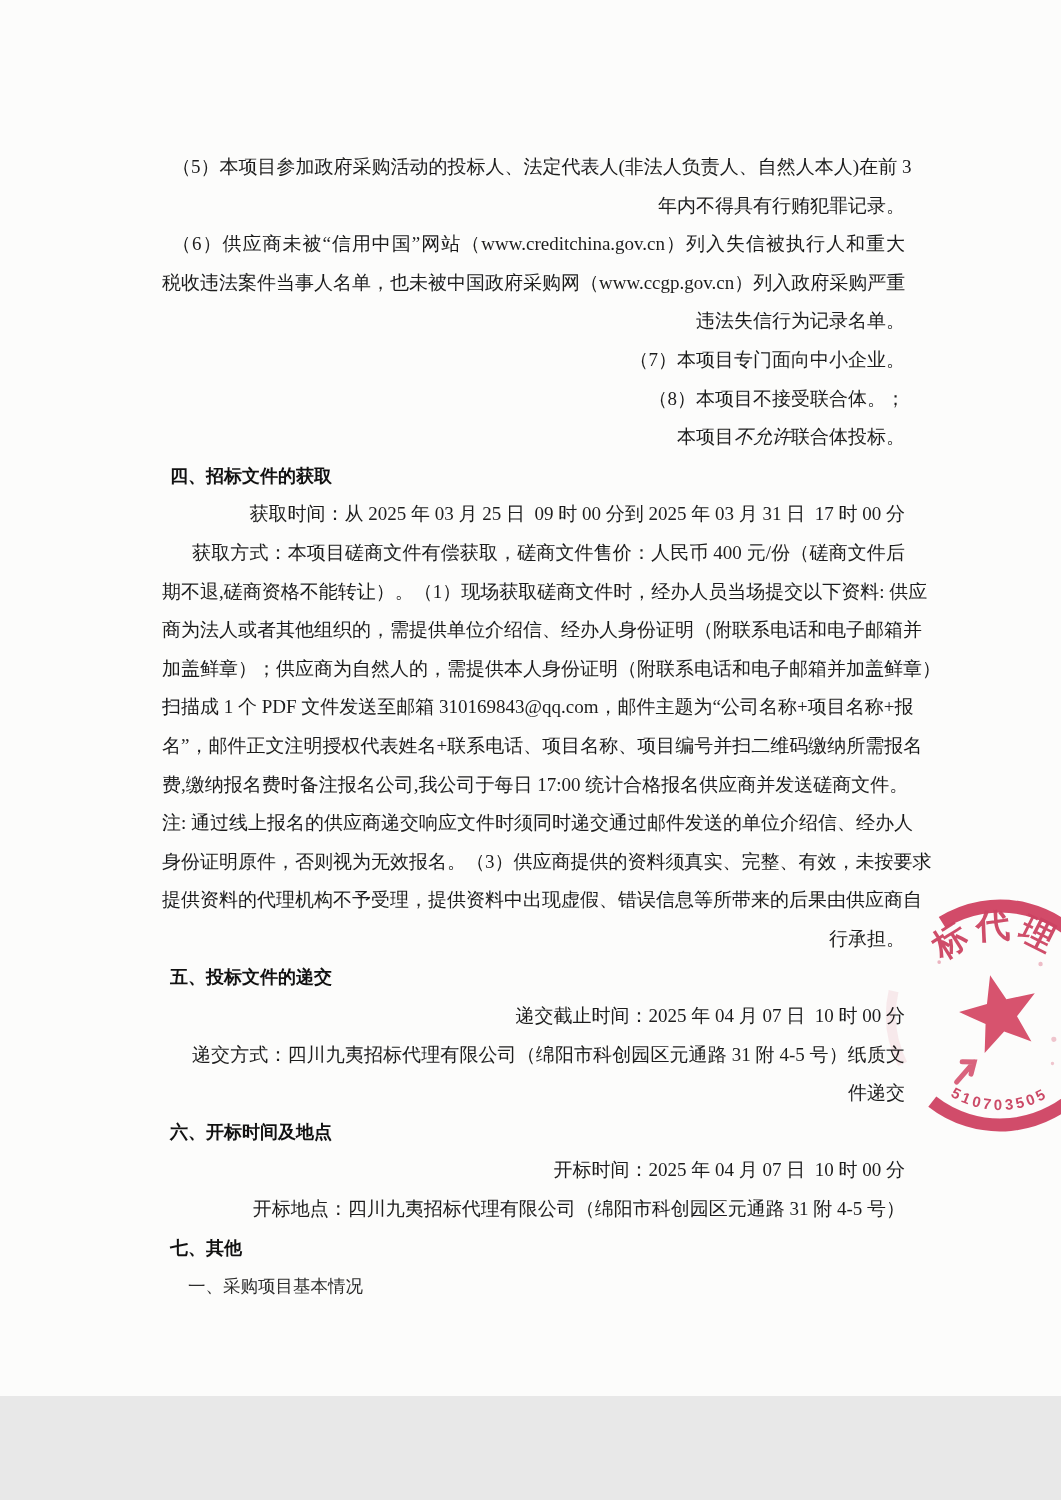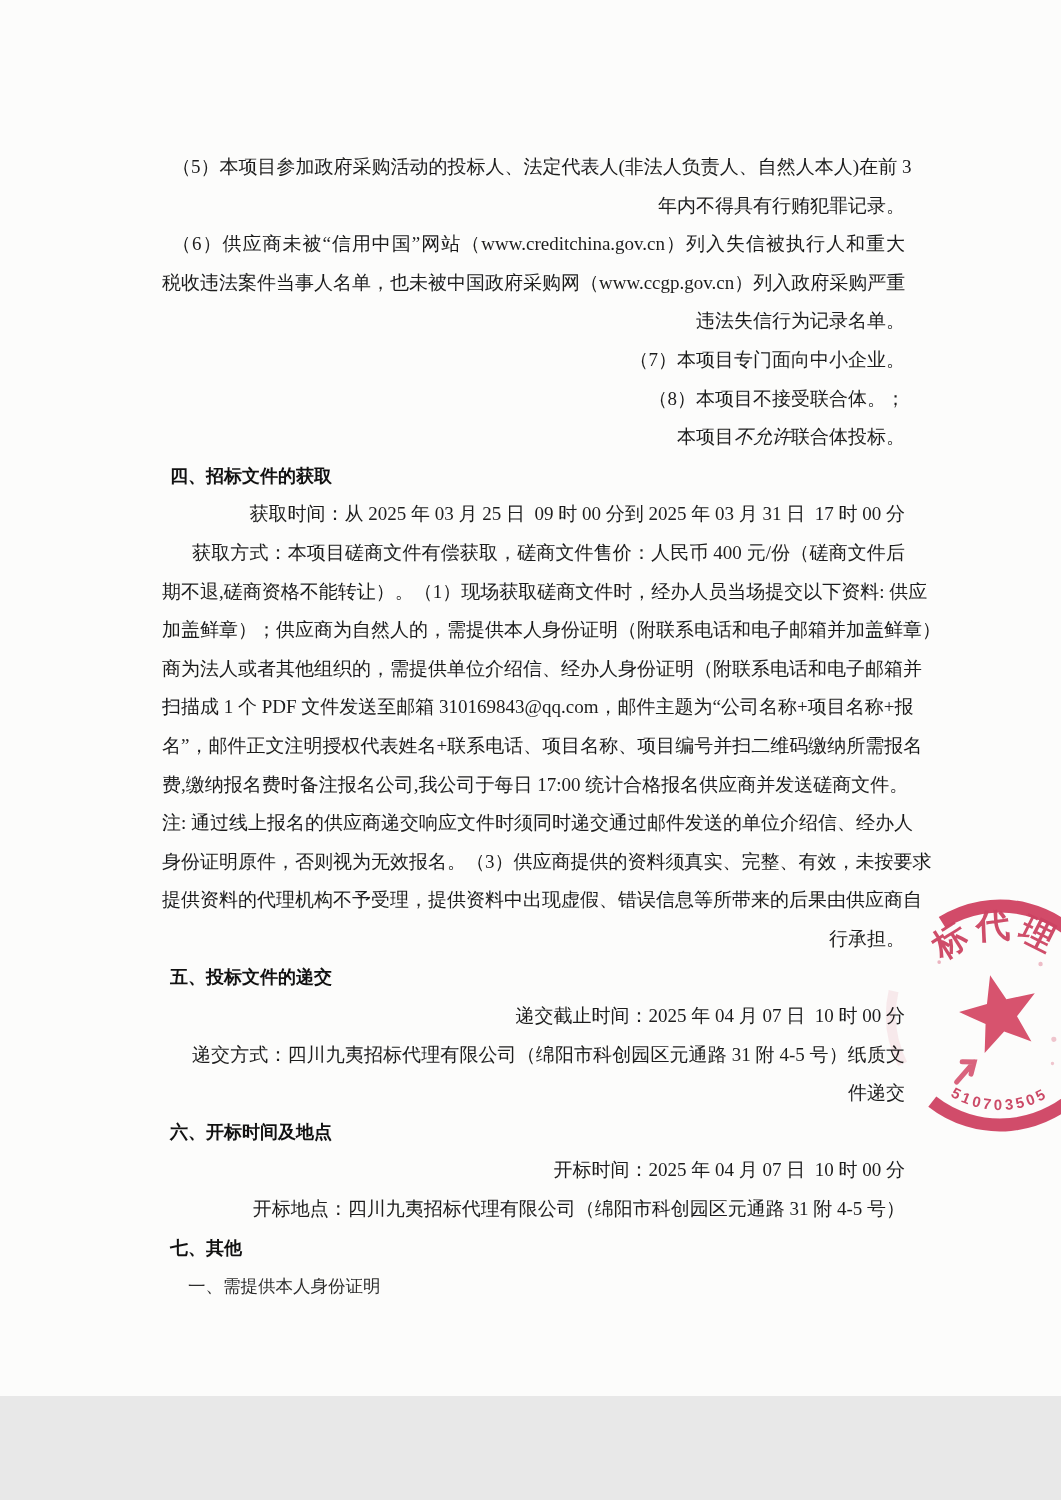--- a/index.html
+++ b/index.html
@@ -41,38 +41,38 @@
       <div class="line j" style="padding-left: 10px;">（6）供应商未被“信用中国”网站（www.creditchina.gov.cn）列入失信被执行人和重大</div>
       <div class="line j" style="padding-left: 0px;">税收违法案件当事人名单，也未被中国政府采购网（www.ccgp.gov.cn）列入政府采购严重</div>
       <div class="line" style="padding-left: 0px;">违法失信行为记录名单。</div>
       <div class="line" style="padding-left: 10px;">（7）本项目专门面向中小企业。</div>
       <div class="line" style="padding-left: 10px;">（8）本项目不接受联合体。；</div>
       <div class="line" style="padding-left: 46px;"><span>本项目</span><span class="it">不允许</span><span>联合体投标。</span></div>
       <div class="h" style="padding-left: 8px;">四、招标文件的获取</div>
       <div class="line" style="padding-left: 30px;">获取时间：从 2025 年 03 月 25 日  09 时 00 分到 2025 年 03 月 31 日  17 时 00 分</div>
       <div class="line j" style="padding-left: 30px;">获取方式：本项目磋商文件有偿获取，磋商文件售价：人民币 400 元/份（磋商文件后</div>
       <div class="line j" style="padding-left: 0px;">期不退,磋商资格不能转让）。（1）现场获取磋商文件时，经办人员当场提交以下资料: 供应</div>
+      <div class="line j" style="padding-left: 0px;">商为法人或者其他组织的，需提供单位介绍信、经办人身份证明（附联系电话和电子邮箱并</div>
       <div class="line j" style="padding-left: 0px;">加盖鲜章）；供应商为自然人的，需提供本人身份证明（附联系电话和电子邮箱并加盖鲜章）</div>
-      <div class="line j" style="padding-left: 0px;">商为法人或者其他组织的，需提供单位介绍信、经办人身份证明（附联系电话和电子邮箱并</div>
       <div class="line j" style="padding-left: 0px;">扫描成 1 个 PDF 文件发送至邮箱 310169843@qq.com，邮件主题为“公司名称+项目名称+报</div>
       <div class="line j" style="padding-left: 0px;">名”，邮件正文注明授权代表姓名+联系电话、项目名称、项目编号并扫二维码缴纳所需报名</div>
       <div class="line j" style="padding-left: 0px;">费,缴纳报名费时备注报名公司,我公司于每日 17:00 统计合格报名供应商并发送磋商文件。</div>
       <div class="line j" style="padding-left: 0px;">注: 通过线上报名的供应商递交响应文件时须同时递交通过邮件发送的单位介绍信、经办人</div>
       <div class="line j" style="padding-left: 0px;">身份证明原件，否则视为无效报名。（3）供应商提供的资料须真实、完整、有效，未按要求</div>
       <div class="line j" style="padding-left: 0px;">提供资料的代理机构不予受理，提供资料中出现虚假、错误信息等所带来的后果由供应商自</div>
       <div class="line" style="padding-left: 0px;">行承担。</div>
       <div class="h" style="padding-left: 8px;">五、投标文件的递交</div>
       <div class="line" style="padding-left: 30px;">递交截止时间：2025 年 04 月 07 日  10 时 00 分</div>
       <div class="line j" style="padding-left: 30px;">递交方式：四川九夷招标代理有限公司（绵阳市科创园区元通路 31 附 4-5 号）纸质文</div>
       <div class="line" style="padding-left: 0px;">件递交</div>
       <div class="h" style="padding-left: 8px;">六、开标时间及地点</div>
       <div class="line" style="padding-left: 30px;">开标时间：2025 年 04 月 07 日  10 时 00 分</div>
       <div class="line" style="padding-left: 30px;">开标地点：四川九夷招标代理有限公司（绵阳市科创园区元通路 31 附 4-5 号）</div>
       <div class="h" style="padding-left: 8px;">七、其他</div>
-      <div class="sub" style="padding-left: 26px;">一、需提供本人身份证明</div>
+      <div class="sub" style="padding-left: 26px;">一、采购项目基本情况</div>
     </div>
 
   <svg class="stamp" viewBox="-170 -170 340 340" xmlns="http://www.w3.org/2000/svg">
     <g transform="rotate(-4)">
       <defs>
         <path id="arcText" d="M -59.8 -50.1 A 78 78 0 0 1 73.3 -26.7" fill="none"></path>
         <path id="arcDigits" d="M -58.5 74.9 A 95 95 0 0 0 61.1 72.8" fill="none"></path>
       </defs>
 
       <path d="M -51.2 -96.2 A 109 109 0 0 1 98.8 -46.1" fill="none" stroke="#cf3558" stroke-width="13" opacity="0.96"></path>

